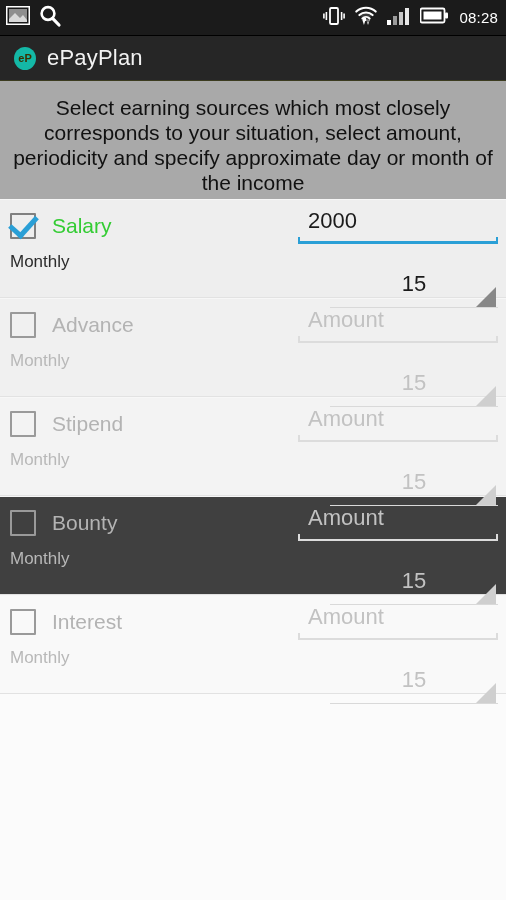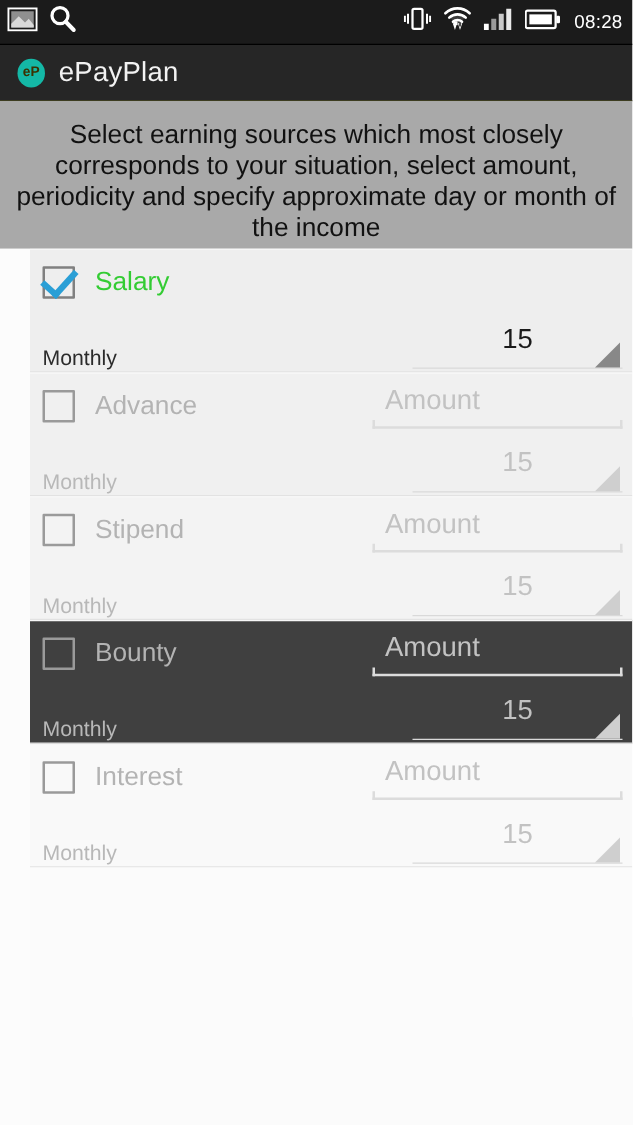--- a/index.html
+++ b/index.html
@@ -96,21 +96,20 @@
   }
   .instructions span { display: block; }
 
   
   .list {
     flex: 1 1 auto;
     background: #fcfcfc;
     overflow: hidden;
     display: flex;
     flex-direction: column;
-    padding-left: 24px;
   }
   .income-row {
     flex: 0 0 99px;
     border-bottom: 1px solid #e2e2e2;
     border-top: 1px solid #f7f7f7;
     display: flex;
     flex-direction: column;
     justify-content: center;
     padding: 0 8px 0 10px;
   }
@@ -120,21 +119,21 @@
   .income-row.r3 { background: #404040; }
   .income-row.r4 { background: #f9f9f9; }
 
   .row-top {
     display: flex;
     align-items: center;
     height: 52px;
   }
   .row-bottom {
     display: flex;
-    align-items: flex-end;
+    align-items: flex-start;
     height: 45px;
   }
 
   
   .cb {
     width: 26px;
     height: 26px;
     flex: 0 0 26px;
     border: 2px solid #9a9a9a;
     background: transparent;
@@ -340,20 +339,24 @@
   <div class="instructions">
     <span>Select earning sources which most closely corresponds to your situation, select amount, periodicity and specify approximate day or month of the income</span>
   </div>
 
   <div class="list">
 
     <div class="income-row r0">
       <div class="row-top">
         <div class="cb checked"></div>
         <div class="source-label active">Salary</div>
+        <div class="amount-field active">
+          <div class="amount-value active">2000</div>
+          <div class="amount-underline"></div>
+        </div>
       </div>
       <div class="row-bottom">
         <div class="periodicity active">Monthly</div>
         <div class="spinner">
           <div class="spinner-value active">15</div>
           <div class="spinner-line"></div>
           <div class="spinner-tri"></div>
         </div>
       </div>
     </div>

